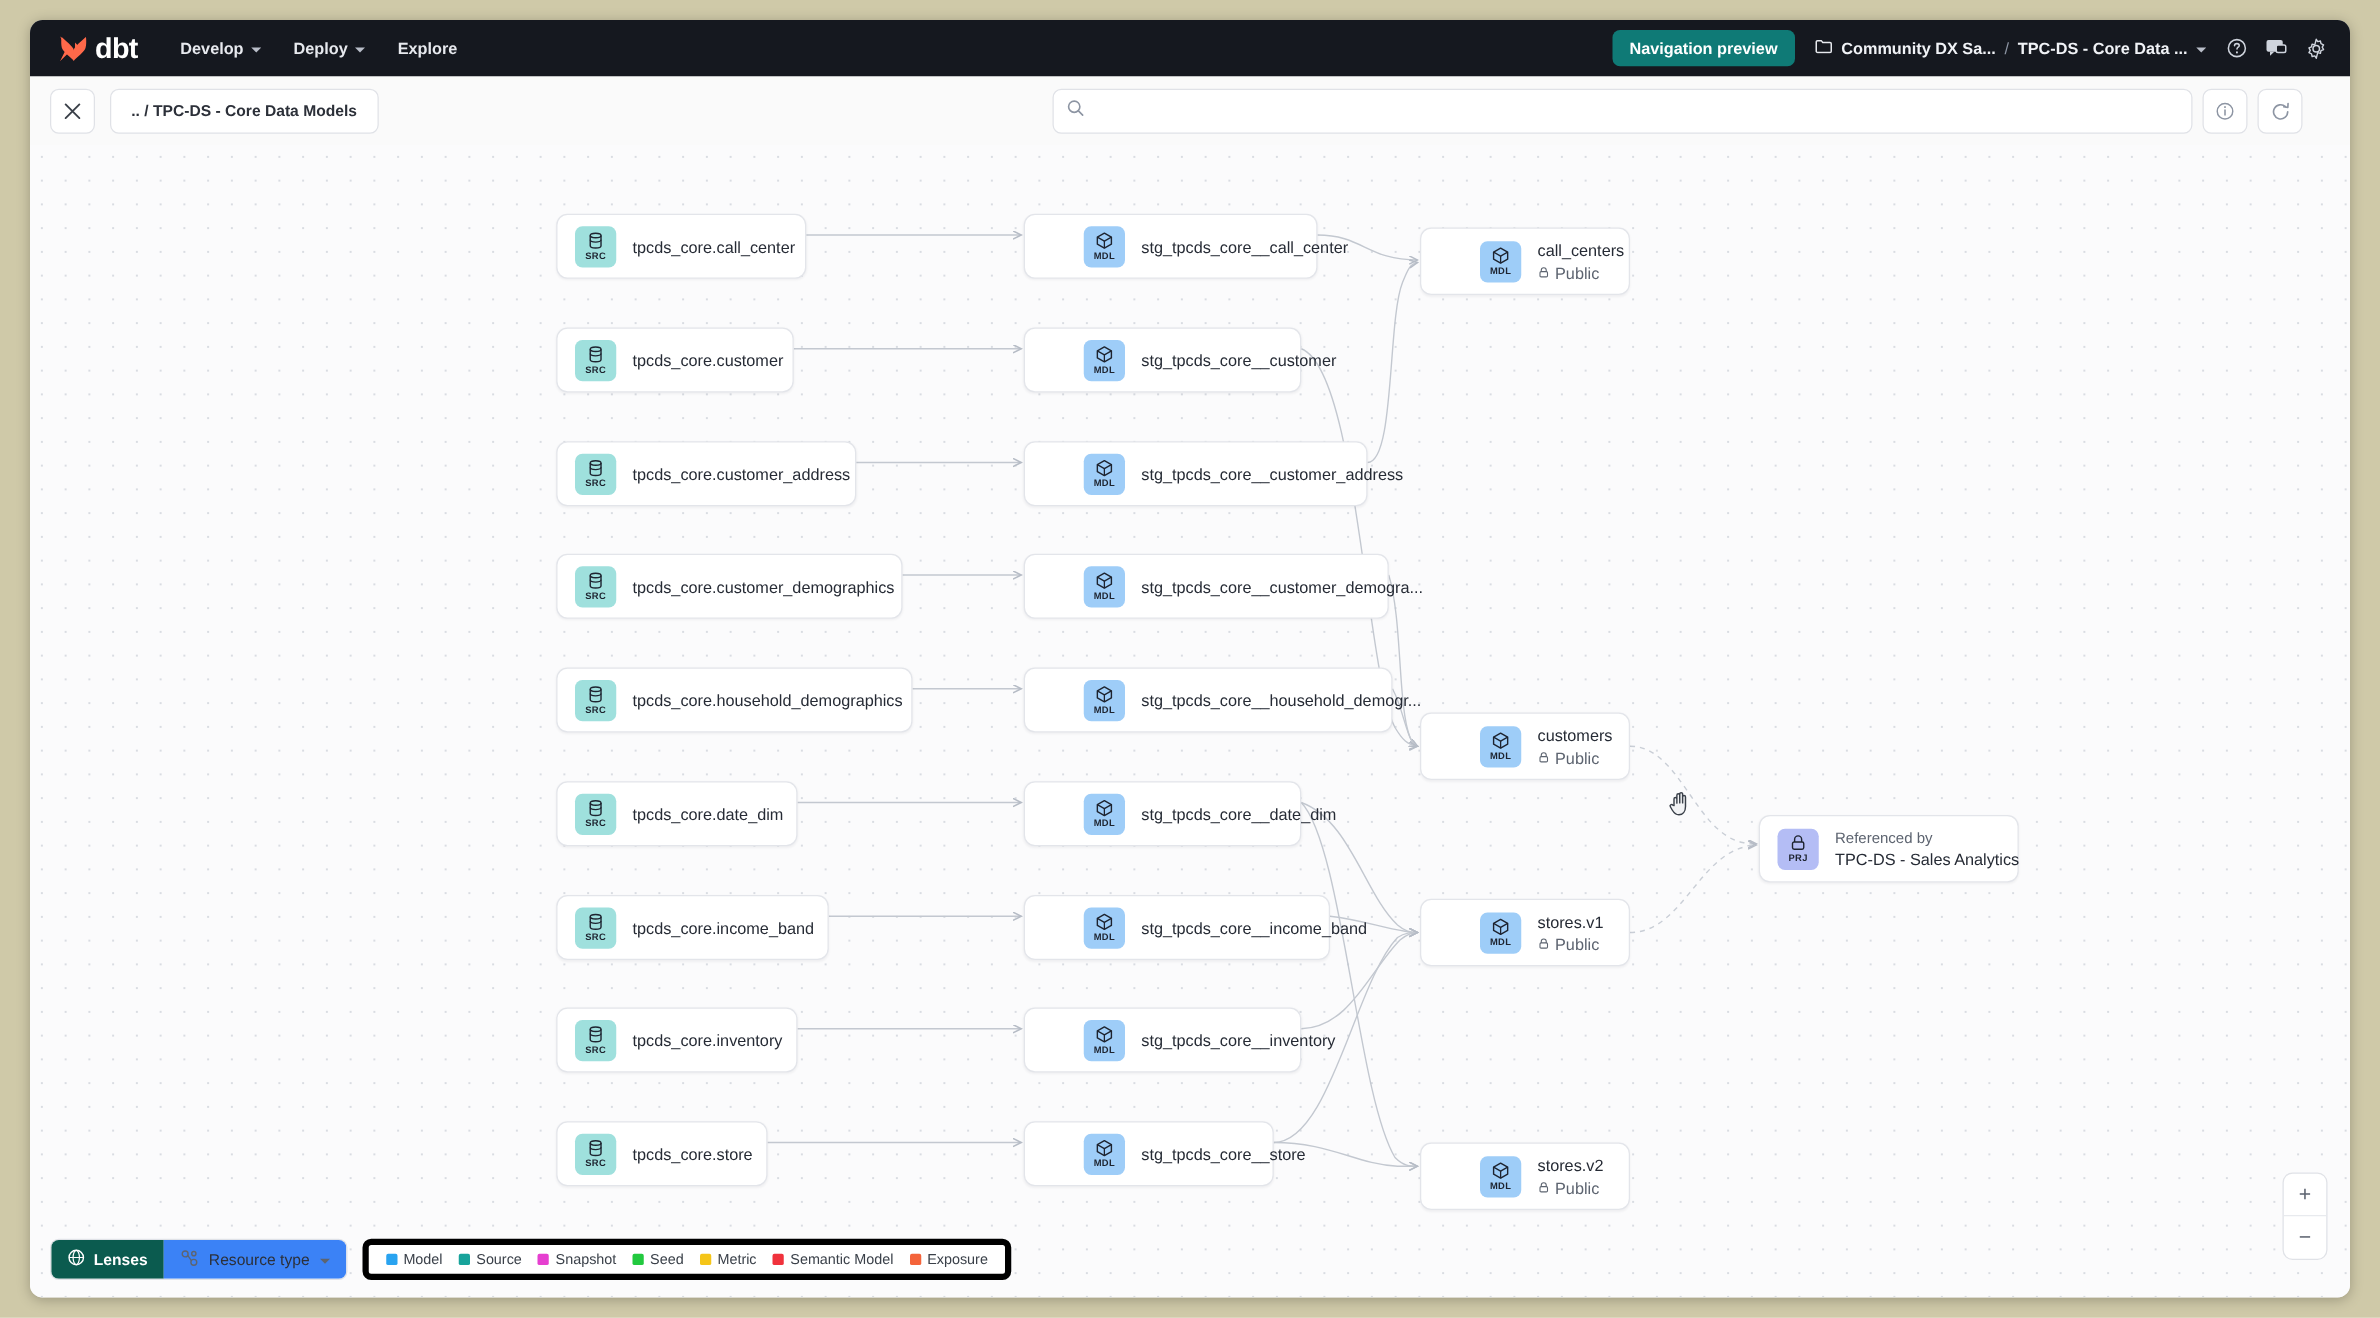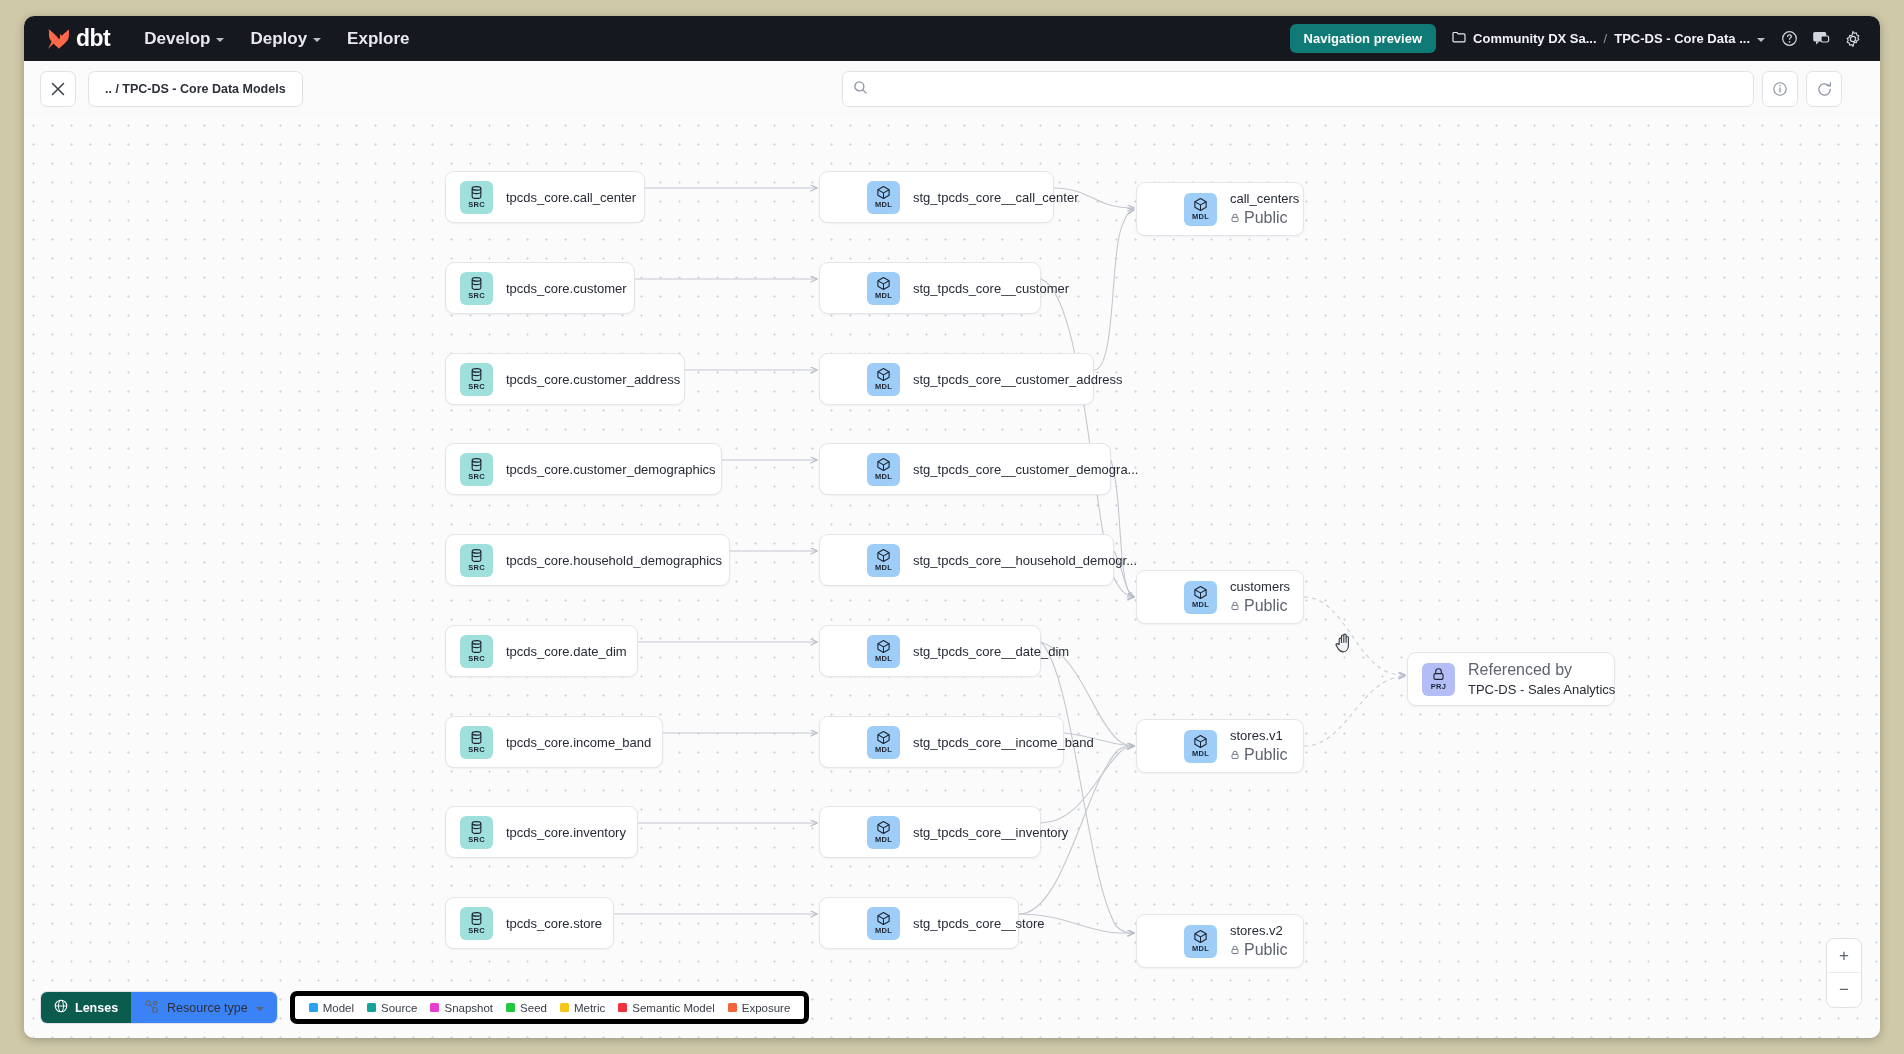--- a/index.html
+++ b/index.html
@@ -25,21 +25,21 @@
     background: #15181f;
     display: flex; align-items: center;
     padding: 0 14px 0 14px;
     color: #fff;
   }
   .logo-wrap { display:flex; align-items:center; gap:4px; margin-right: 34px; margin-left: 8px; text-align: right;}
   .logo-x { width: 26px; height: 24px; position: relative; }
   .logo-x svg { display:block; }
   .logo-text { font-size: 23px; font-weight: 700; letter-spacing: -0.5px; color:#fff; }
   .navitem {
-    font-size: 17px; font-weight: 600; color: #e7e9ee;
+    font-size: 13px; font-weight: 600; color: #e7e9ee;
     margin-right: 26px; display: flex; align-items: center; gap: 6px;
     cursor: pointer;
   }
   .chev { width: 0; height: 0; border-left: 4px solid transparent; border-right: 4px solid transparent; border-top: 4.5px solid #b9bec9; display:inline-block; margin-top:2px;}
   .nav-spacer { flex: 1; }
   .navpreview {
     background: #0f7a76; color: #fff; font-size: 13px; font-weight: 700;
     padding: 7px 14px; border-radius: 6px; cursor: pointer; white-space: nowrap;
   }
   .crumbs { display:flex; align-items:center; gap: 7px; margin-left: 16px; font-size: 13px; font-weight: 700; color: #f0f2f6; }
@@ -102,21 +102,21 @@
   .node .badge {
     width: 33px; height: 33px; border-radius: 6px; flex:0 0 auto;
     display:flex; flex-direction:column; align-items:center; justify-content:center;
     gap:0px;
   }
   .badge.src { background:#9fe0dd; }
   .badge.mdl { background:#9ecdf8;margin-left:33px; }
   .badge.prj { background:#b4bdf5; }
   .badge .bl { font-size: 7.5px; font-weight:700; letter-spacing:.3px; color:#1e2430; line-height:8px; margin-top:1px;}
   .node .nlabel { font-size: 13px; color:#262b35; white-space:nowrap; }
-  .node .sub { font-size: 16px; color:#5d6470; display:flex; align-items:center; gap:4px; margin-top:3px;}
+  .node .sub { font-size: 13px; color:#5d6470; display:flex; align-items:center; gap:4px; margin-top:3px;}
   .node .stack { display:flex; flex-direction:column; }
 
   
   .bottombar { position:absolute; left: 16px; bottom: 14px; display:flex; align-items:center; gap: 12px; z-index:6;}
   .lenses-group { display:flex; height: 33px; border-radius:7px; overflow:hidden; border:1px solid #e0e2e7; background:#fff;}
   .lenses-btn { background:#0b5b4f; color:#fff; display:flex; align-items:center; gap:7px; padding: 0 13px; font-size:12.5px; font-weight:700; cursor:pointer;}
   .restype-btn { background:#3b82f6; color:#2c3039; display:flex; align-items:center; gap:8px; padding: 0 13px; font-size:12.5px; cursor:pointer;}
   .legend {
     height: 33px; background:#fff; border:5px solid #000000; border-radius:7px;
     display:flex; align-items:center; gap: 13px; padding: 0 14px;
@@ -604,21 +604,21 @@
         </div>
         <div class="node" style="left: 1383px; top: 536px; width: 208px; height: 54px;">
           <div class="badge prj">
             <svg width="15" height="15" viewBox="0 0 16 16" fill="none">
               <path d="M5 7V4.8a3 3 0 0 1 6 0V7" stroke="#1e2430" stroke-width="1.2"></path>
               <rect x="3.2" y="7" width="9.6" height="6.2" rx="1.4" stroke="#1e2430" stroke-width="1.2"></rect>
             </svg>
             <span class="bl">PRJ</span>
           </div>
           <div class="stack">
-            <div class="sub" style="margin-top: 0px; font-size: 16px;">Referenced by</div>
+            <div class="sub" style="margin-top: 0px; font-size: 12px;">Referenced by</div>
             <div class="nlabel" style="margin-top: 3px;">TPC-DS - Sales Analytics</div>
           </div>
         </div>
       </div>
 
     <div class="hand-cursor">
       <svg width="20" height="22" viewBox="0 0 20 22">
         <path d="M4.2 12.5V7.2a1.15 1.15 0 0 1 2.3 0v3.3V4.1a1.15 1.15 0 1 1 2.3 0v6.2V3.3a1.15 1.15 0 1 1 2.3 0v7V5.6a1.15 1.15 0 1 1 2.3 0v7.6c0 4-2.2 6.6-5.3 6.6-3 0-4-1.6-5.2-3.6l-1.6-2.8a1.15 1.15 0 0 1 1.9-1.3z" fill="#f2f3f5" stroke="#3a4049" stroke-width="1.15" stroke-linejoin="round"></path>
       </svg>
     </div>

